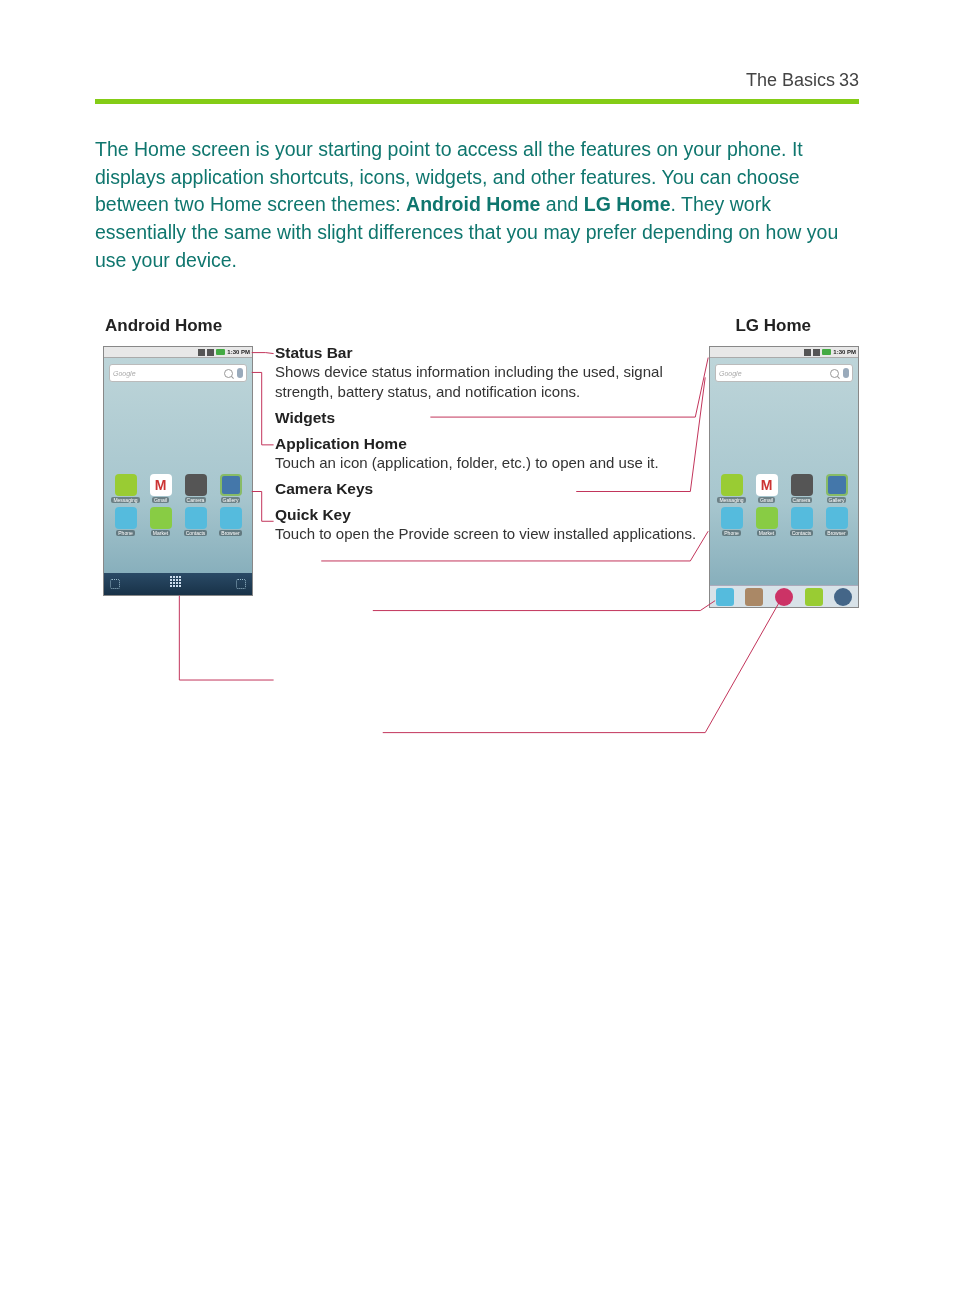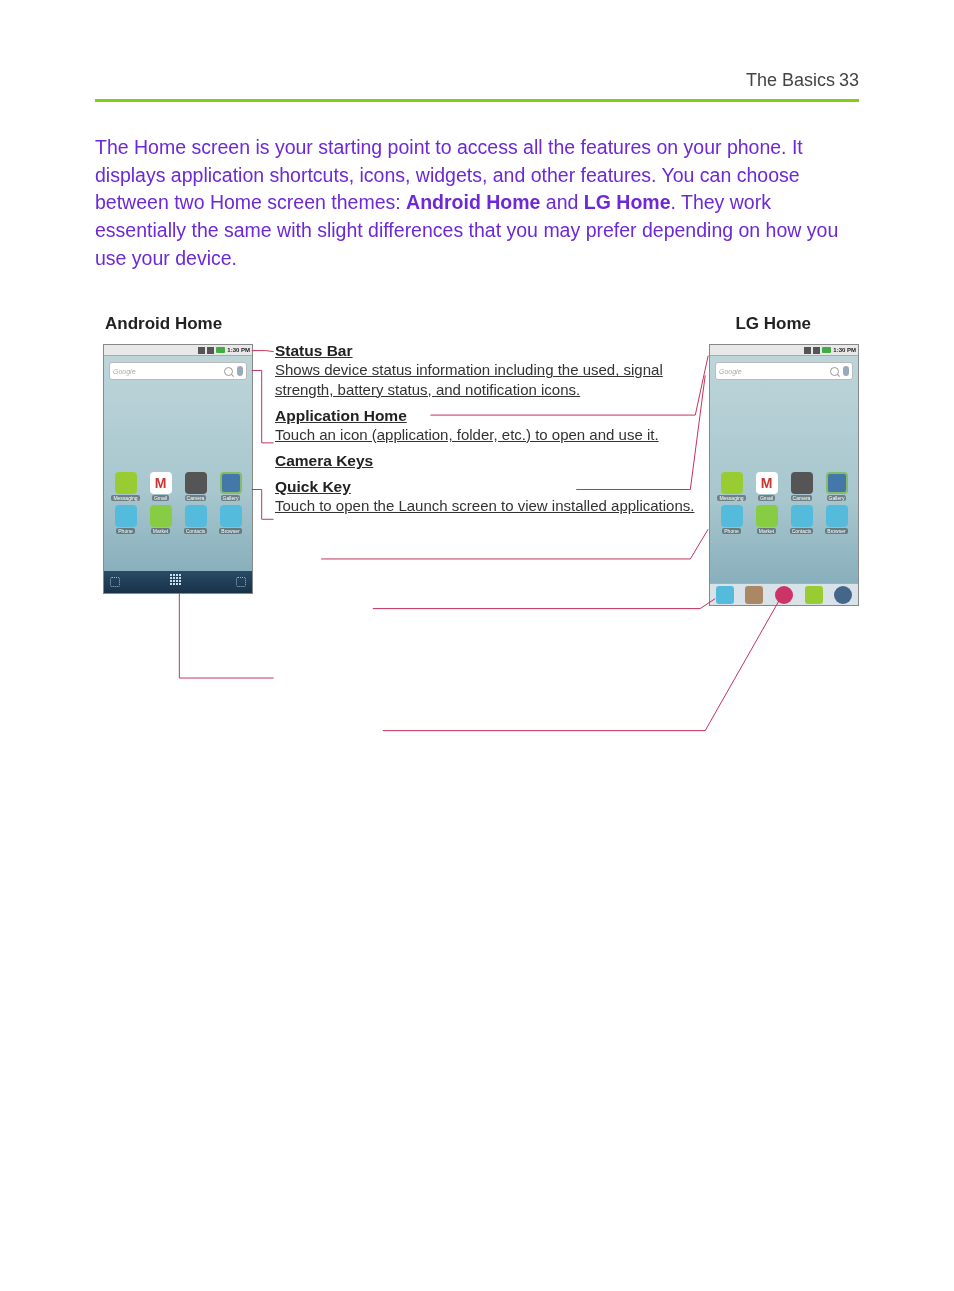--- a/index.html
+++ b/index.html
@@ -14,38 +14,38 @@
     .page {
       padding: 70px 95px 0 95px;
     }
     .running-head {
       display: flex;
       justify-content: flex-end;
       align-items: baseline;
       font-size: 18px;
       color: #444;
       padding-bottom: 8px;
-      border-bottom: 3px solid #84cc16;
+      border-bottom: 5px solid #84cc16;
       margin-bottom: 32px;
     }
     .running-head .page-num {
       margin-left: 4px;
       color: #444;
     }
     h1.title {
       font-weight: 400;
       font-size: 33px;
       color: #222;
       margin-bottom: 28px;
       letter-spacing: 0.2px;
     }
     .intro {
       font-size: 19.5px;
       line-height: 1.42;
-      color: #6d28d9;
+      color: #0f766e;
       margin-bottom: 42px;
     }
     .intro b { font-weight: 700; }
     .diagram-area {
       position: relative;
       height: 480px;
     }
     .col-label {
       position: absolute;
       font-weight: 700;
@@ -119,21 +119,20 @@
     }
     .quickbar .q{width:18px;height:18px;border-radius:3px;}
     .q.c1{background:#5bd;} .q.c2{background:#a86;} .q.c3{background:#c36;border-radius:50%;} .q.c4{background:#9c3;} .q.c5{background:#468;border-radius:50%;}
 
     
     .callouts {
       position: absolute;
       left: 180px;
       top: 28px;
       width: 430px;
-      text-decoration: underline;
     }
     .callout {
       margin-bottom: 8px;
     }
     .callout .ct {
       font-weight: 700;
       font-size: 15.5px;
       color: #222;
     }
     .callout .cd {
@@ -296,31 +295,32 @@
         <div class="q c5"></div>
       </div>
     </div>
 
     <div class="callouts">
       <div class="callout">
         <div class="ct">Status Bar</div>
         <div class="cd">Shows device status information including the used, signal strength, battery status, and notification icons.</div>
       </div>
       <div class="callout">
+        <div class="ct">Widgets</div>
       </div>
       <div class="callout">
         <div class="ct">Application Home</div>
         <div class="cd">Touch an icon (application, folder, etc.) to open and use it.</div>
       </div>
       <div class="callout">
         <div class="ct">Camera Keys</div>
       </div>
       <div class="callout">
         <div class="ct">Quick Key</div>
-        <div class="cd">Touch to open the Launch screen to view installed applications.</div>
+        <div class="cd">Touch to open the Provide screen to view installed applications.</div>
       </div>
     </div>
 
     <svg class="lines" viewBox="0 0 770 480">
 
       <path d="M158 35 L172 35 L180 36"></path>
       <path d="M158 55 L168 55 L168 128 L180 128"></path>
       <path d="M158 175 L168 175 L168 205 L180 205"></path>
       <path d="M85 280 L85 365 L180 365"></path>
 

